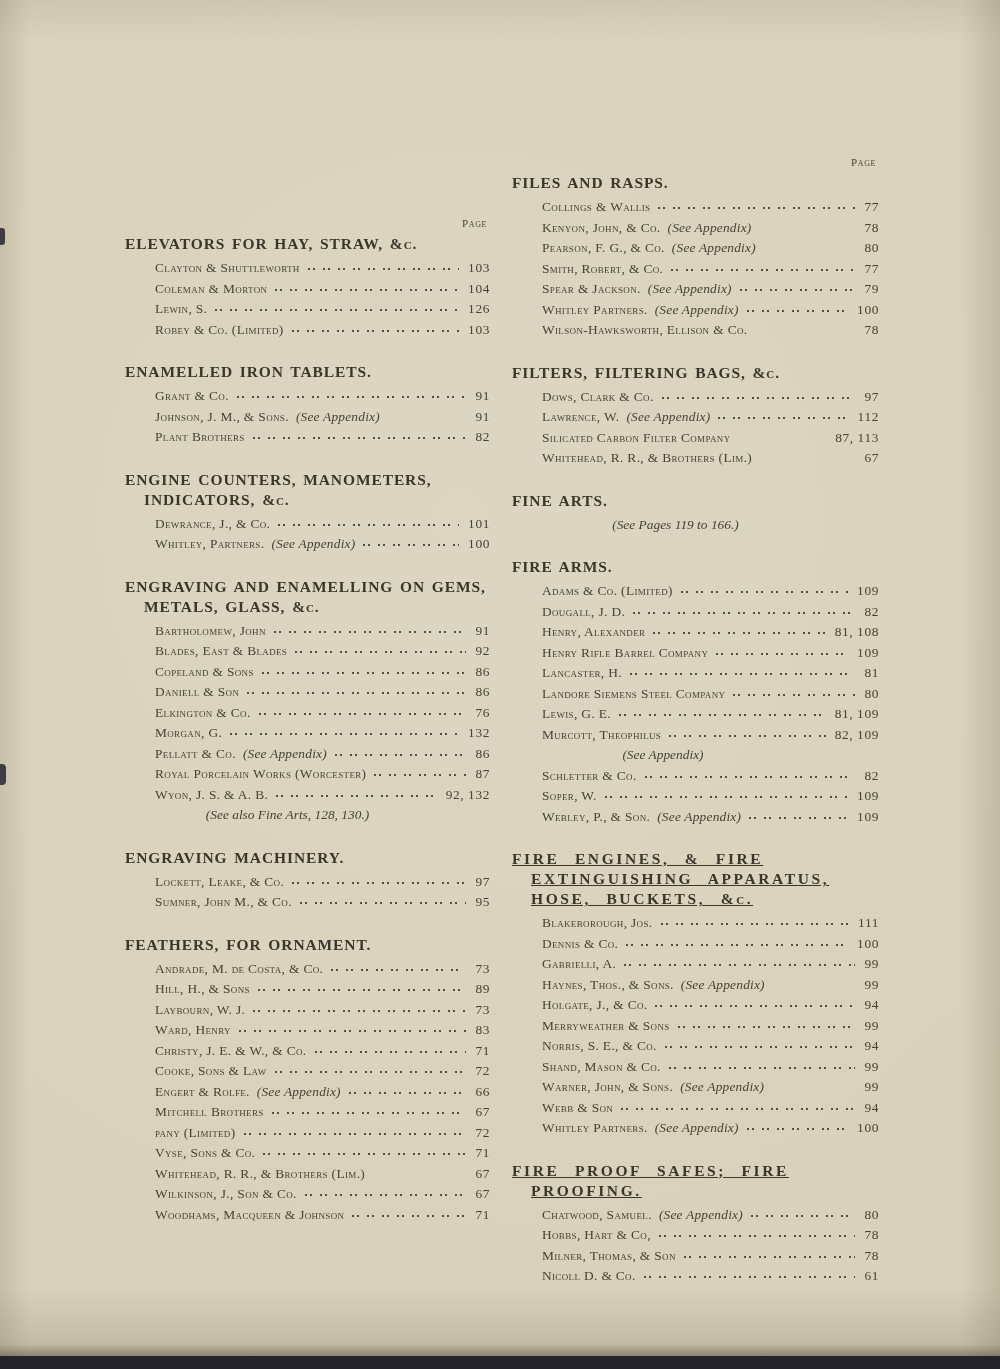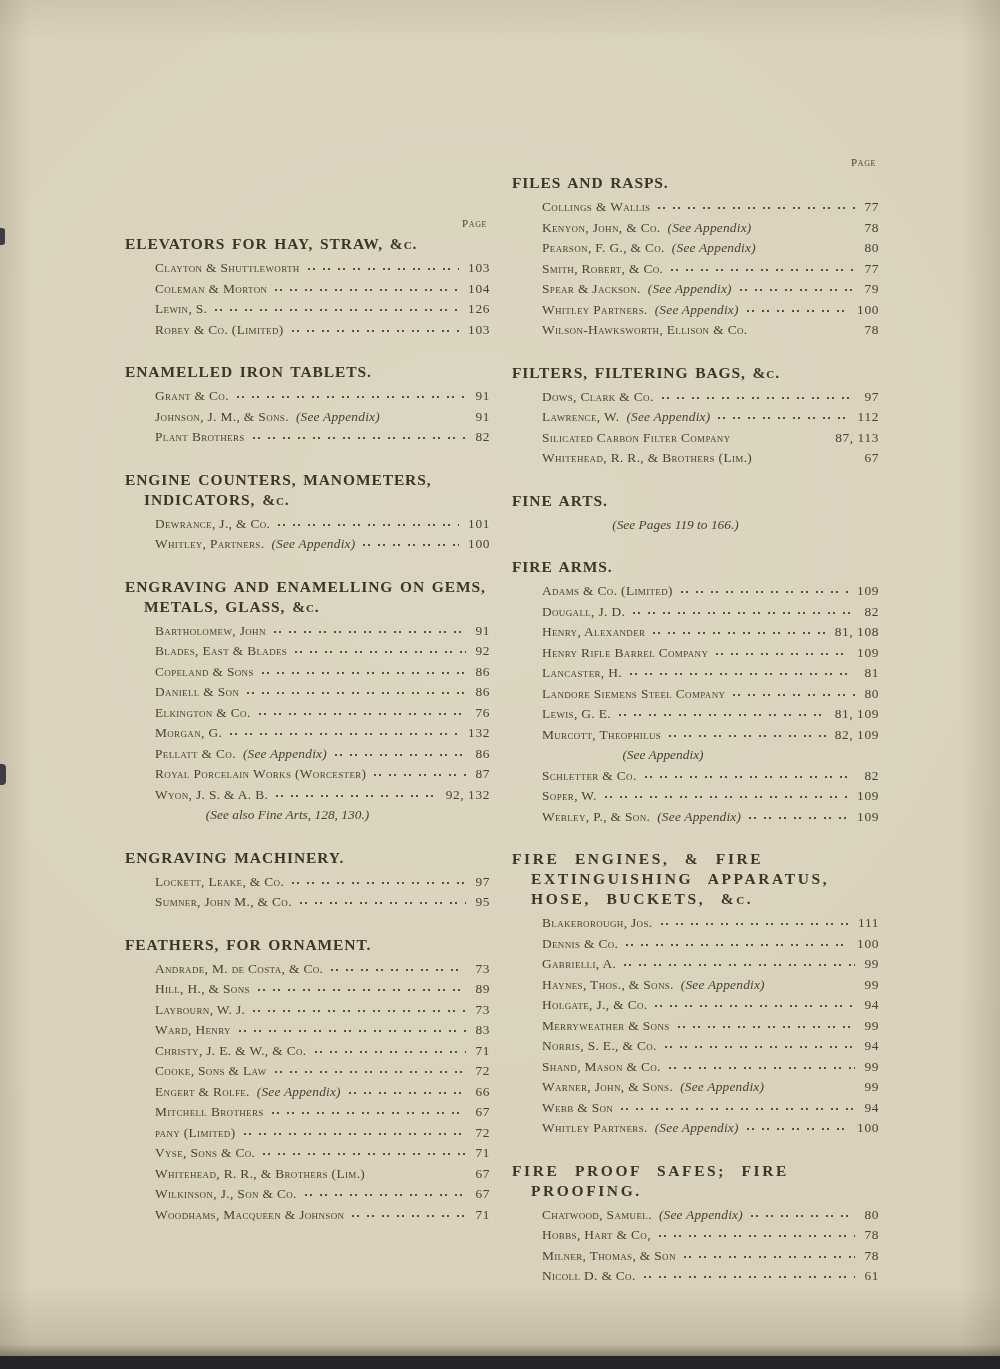--- a/index.html
+++ b/index.html
@@ -54,21 +54,21 @@
     font-size: 15.5px;
     line-height: 20px;
     letter-spacing: 0.9px;
     word-spacing: 2px;
     color: #3b362a;
     margin: 22px 0 4px 0;
     padding-left: 19px;
     text-indent: -19px;
   }
   .col > section.section:first-of-type .sec-title { margin-top: 4px; }
-  section.spread .sec-title { letter-spacing: 2.6px; word-spacing: 9px; }
+  section.spread .sec-title { letter-spacing: 2.6px; word-spacing: 9px; text-decoration: underline; }
 
   .entry {
     display: flex;
     align-items: baseline;
     margin-left: 30px;
     font-size: 13.4px;
     line-height: 20.5px;
     white-space: nowrap;
     color: #474233;
   }

